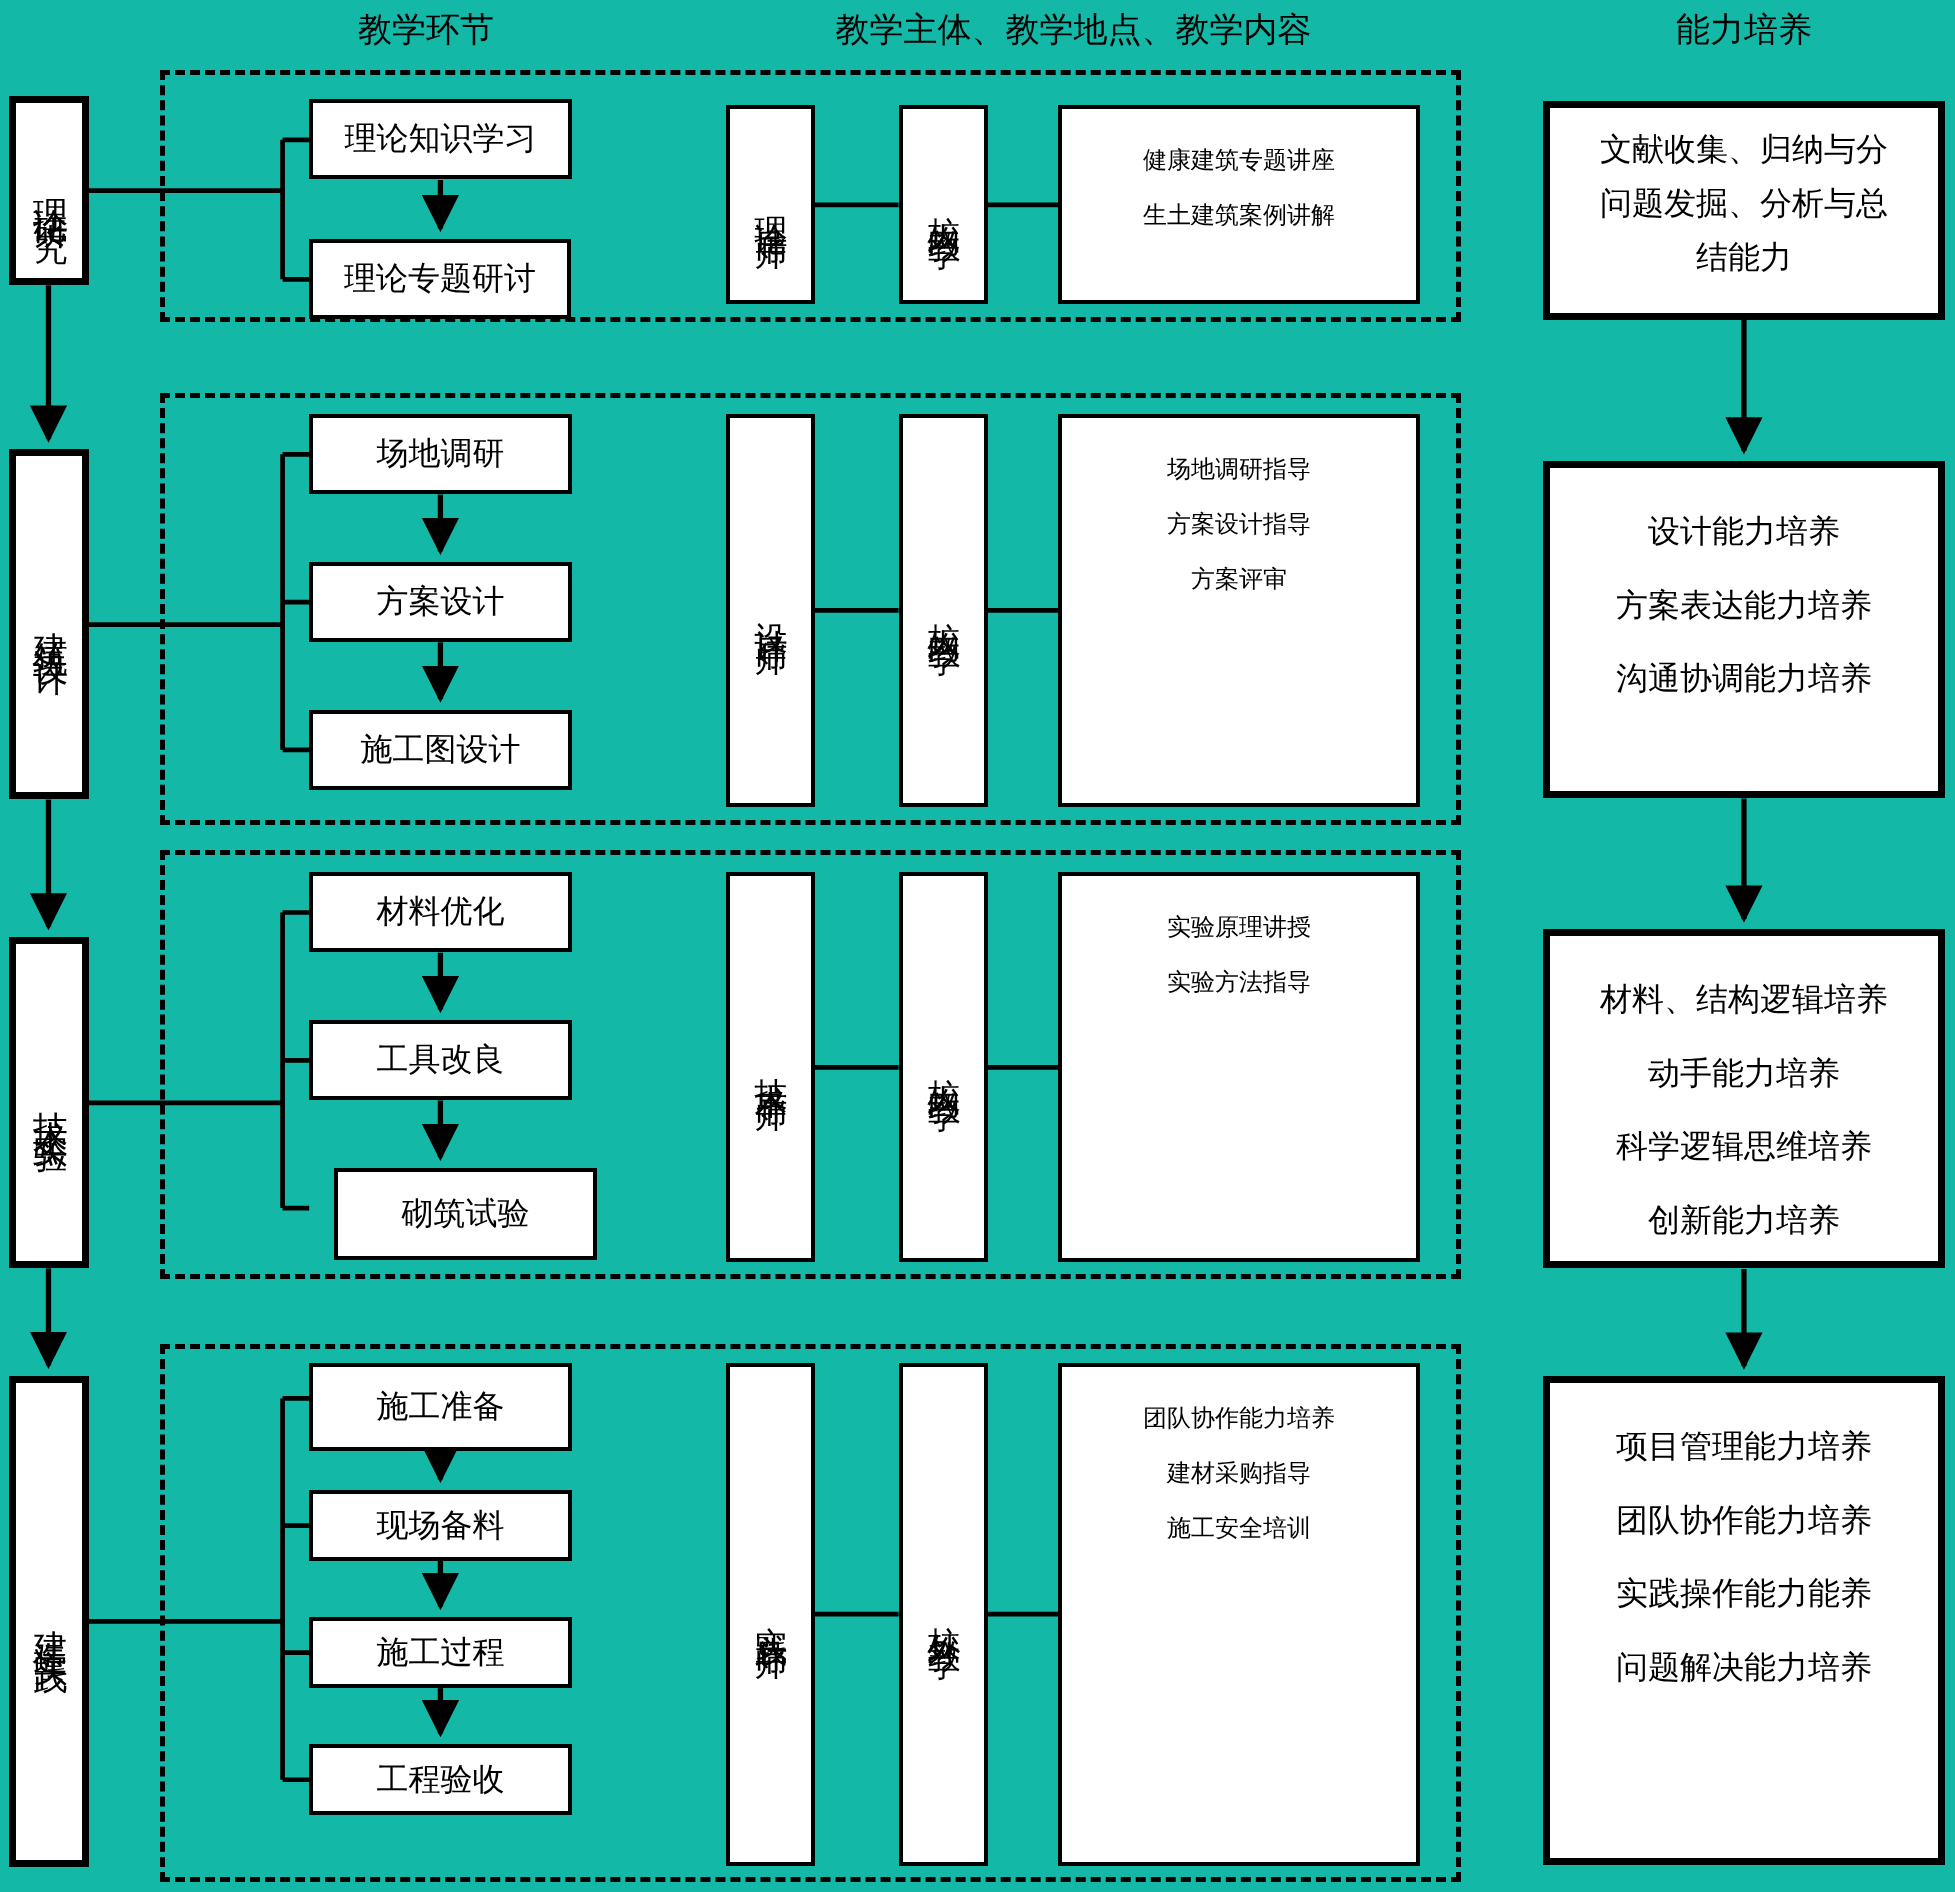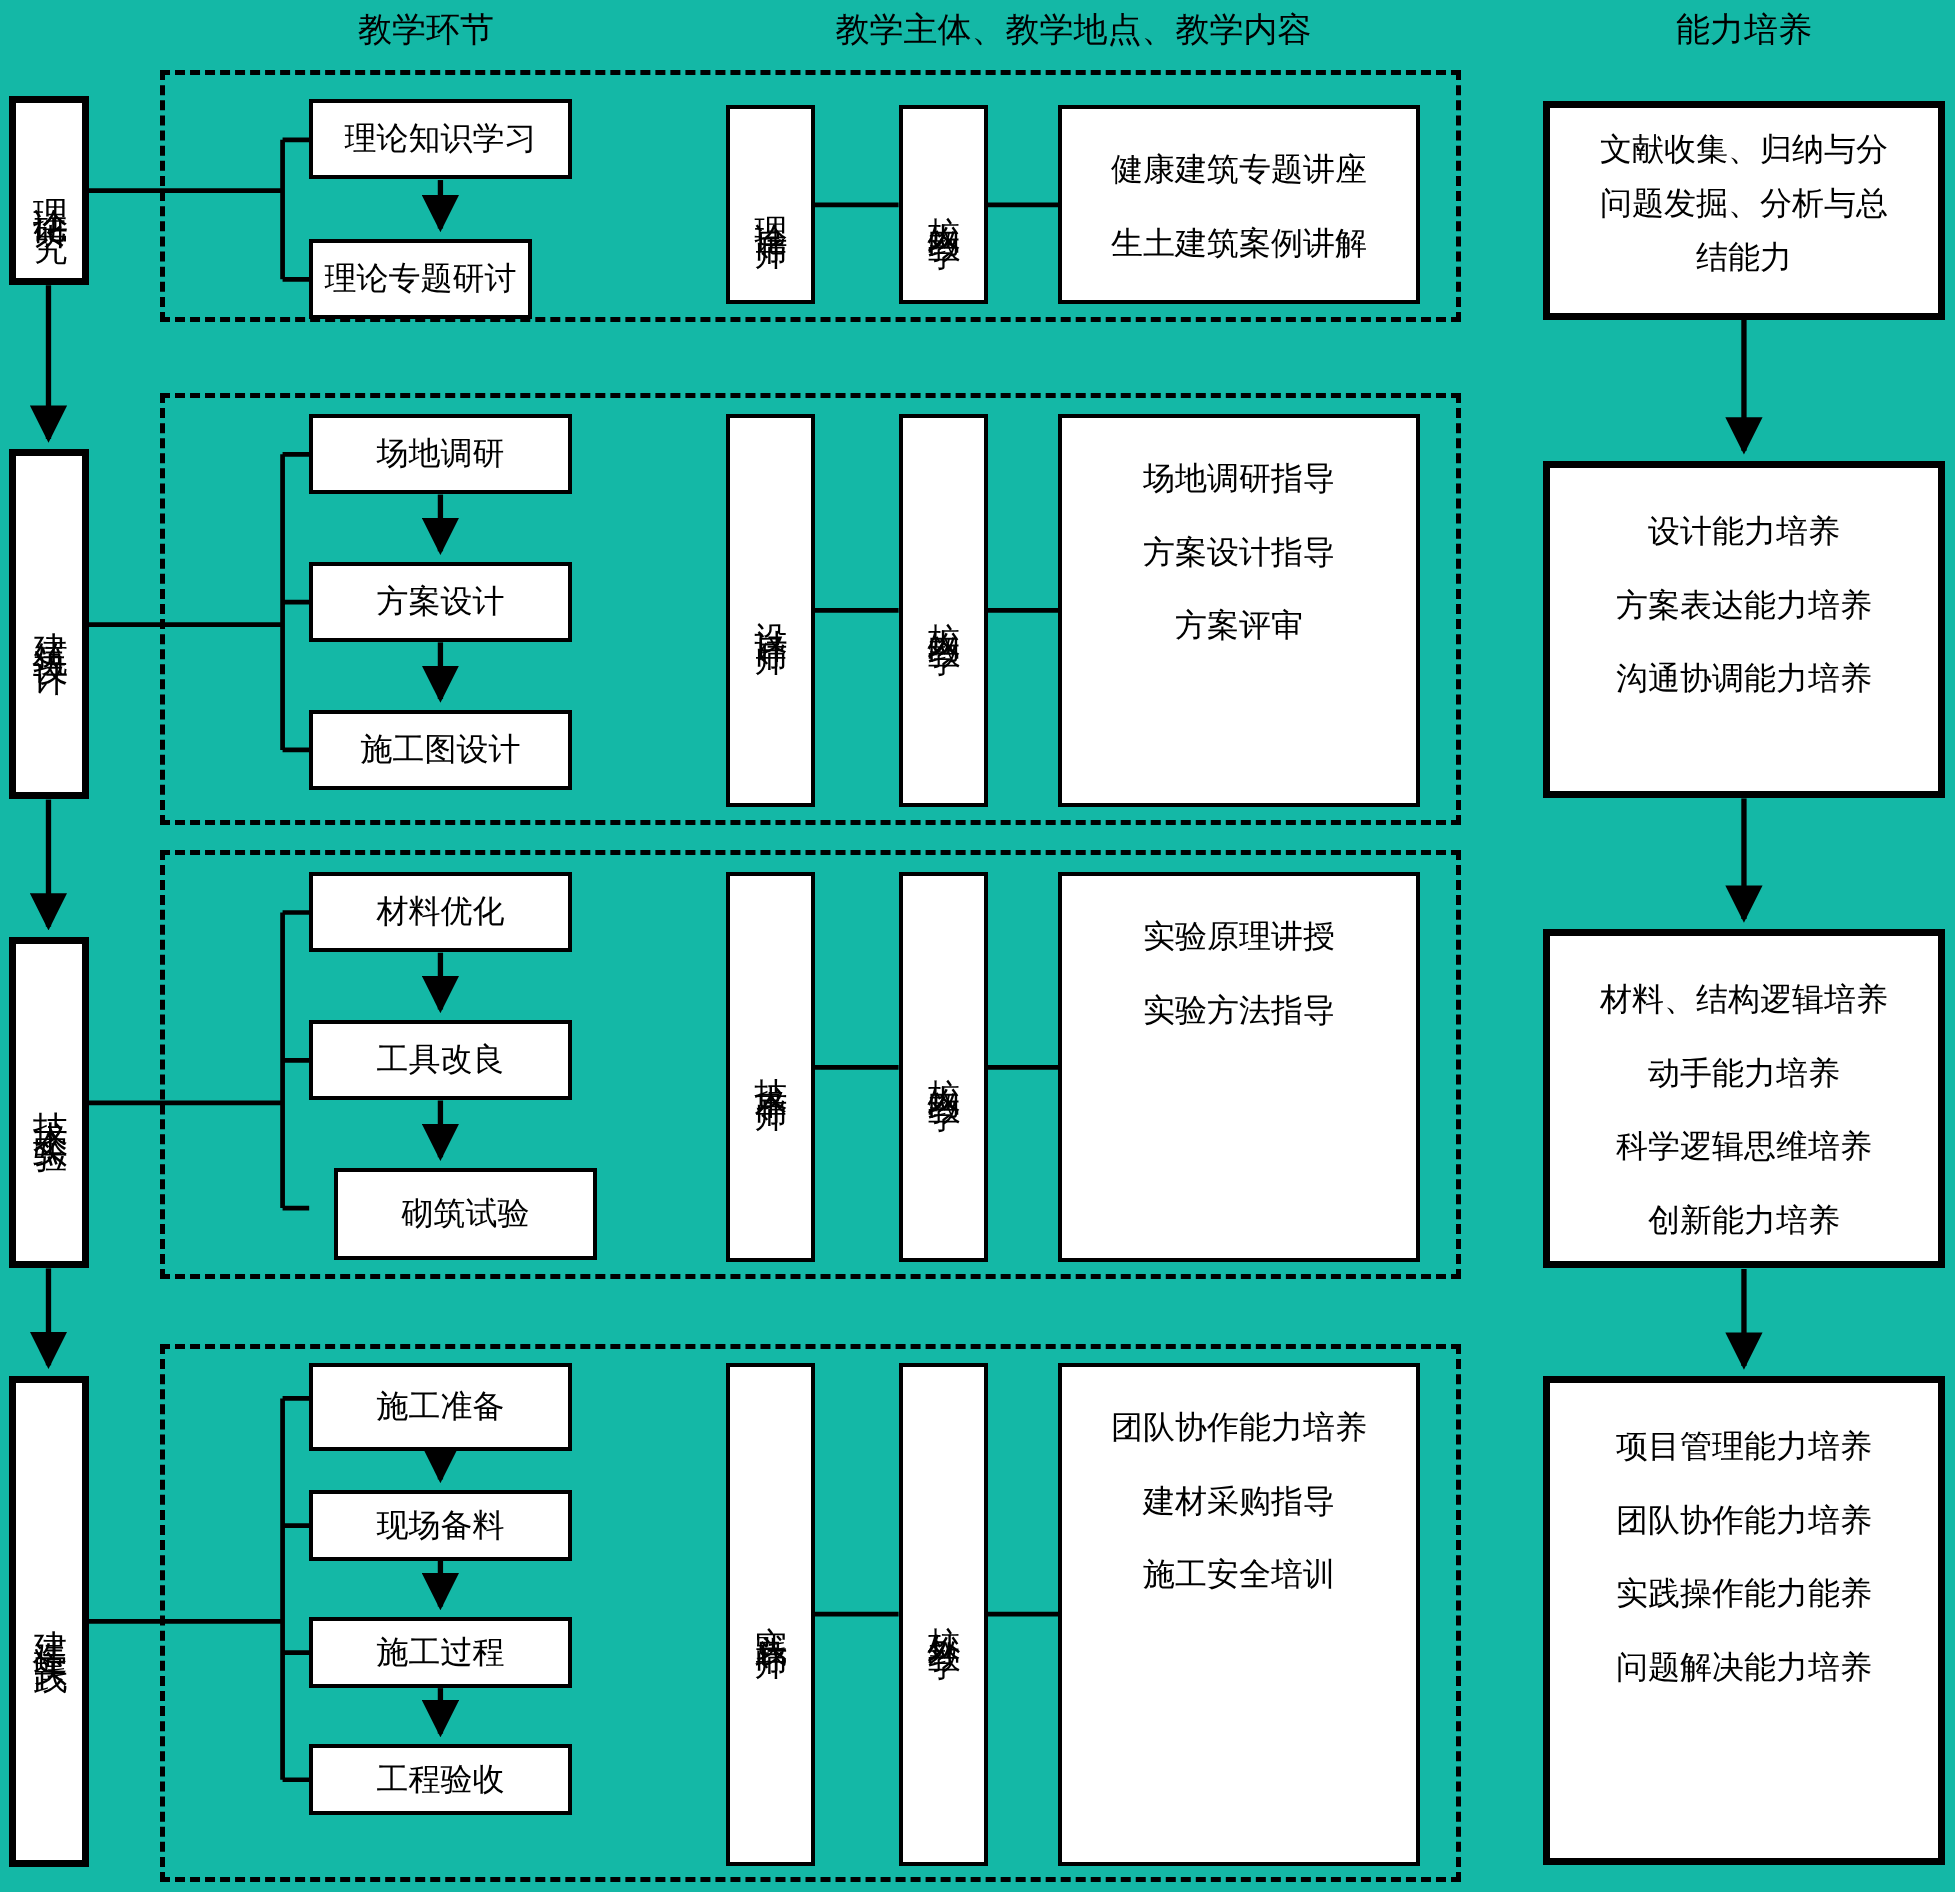--- a/index.html
+++ b/index.html
@@ -44,21 +44,21 @@
     writing-mode:vertical-rl;
     text-orientation:upright;
     letter-spacing:0.22em;
     font-size:33px;
   }
   .step{font-size:32px;}
   .content-box{
     text-align:center;
     padding-top:24px;
     line-height:2.3;
-    font-size:32px;
+    font-size:24px;
   }
   .ability{
     border-width:7px;
     text-align:center;
     padding-top:27px;
     line-height:2.3;
     font-size:32px;
   }
   .ability.tight{
     padding-top:15px;
@@ -131,21 +131,21 @@
     <span class="vtext">建筑设计</span>
   </div>
   <div class="box stage center" style="left:9px;top:937px;width:80px;height:331px;">
     <span class="vtext">技术实验</span>
   </div>
   <div class="box stage center" style="left:9px;top:1376px;width:80px;height:491px;">
     <span class="vtext">建造实践</span>
   </div>
 
   <div class="box step center" style="left:309px;top:99px;width:263px;height:80px;">理论知识学习</div>
-  <div class="box step center" style="left:309px;top:239px;width:223px;height:80px;">理论专题研讨</div>
+  <div class="box step center" style="left:309px;top:239px;width:262px;height:80px;">理论专题研讨</div>
 
   <div class="box step center" style="left:309px;top:414px;width:263px;height:80px;">场地调研</div>
   <div class="box step center" style="left:309px;top:562px;width:263px;height:80px;text-align:center;">方案设计</div>
   <div class="box step center" style="left:309px;top:710px;width:263px;height:80px;">施工图设计</div>
 
   <div class="box step center" style="left:309px;top:872px;width:263px;height:80px;">材料优化</div>
   <div class="box step center" style="left:309px;top:1020px;width:263px;height:80px;">工具改良</div>
   <div class="box step center" style="left:309px;top:1168px;width:263px;height:92px;margin-left:25px;">砌筑试验</div>
 
   <div class="box step center" style="left:309px;top:1363px;width:263px;height:88px;">施工准备</div>

